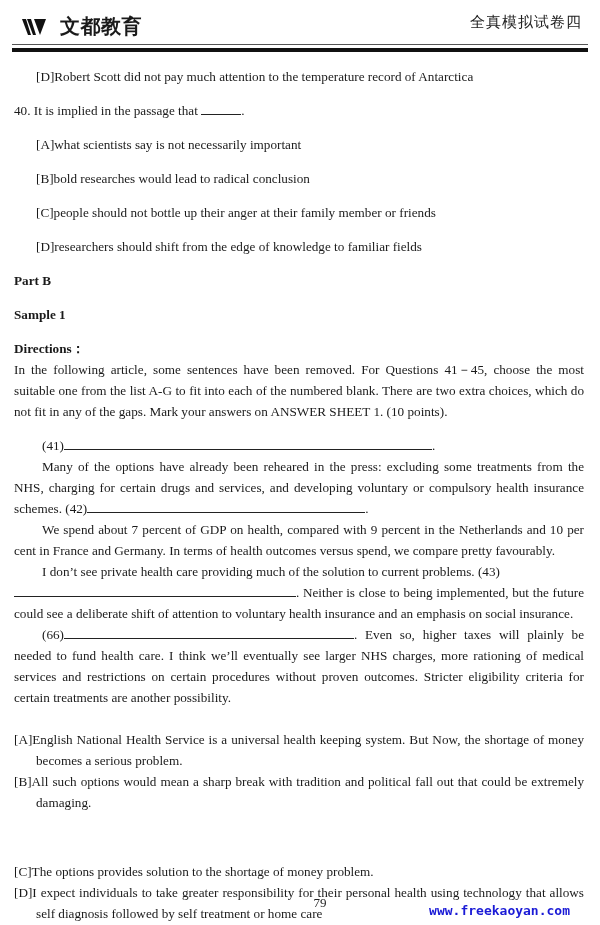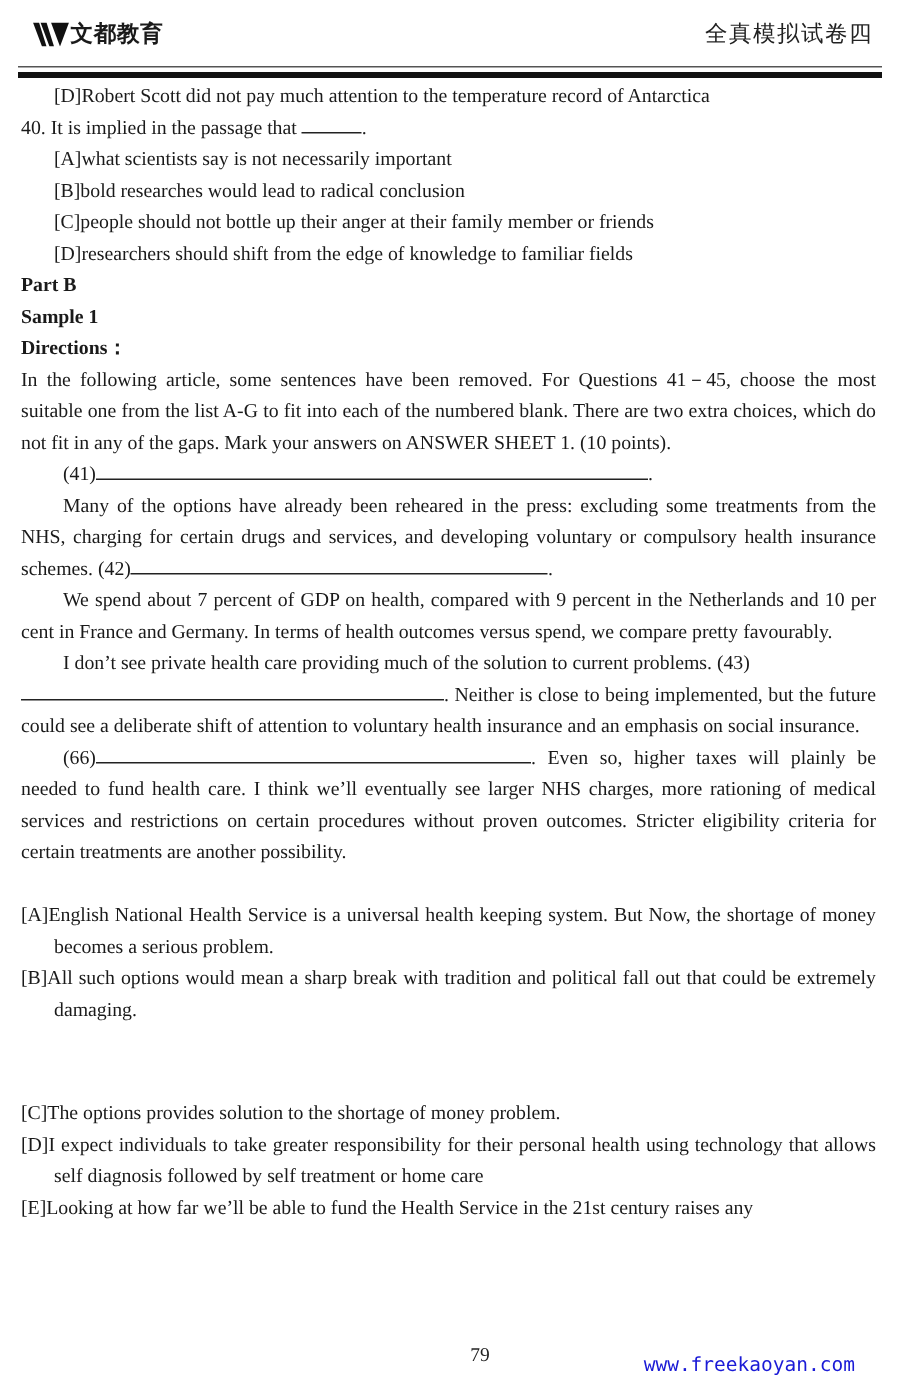--- a/index.html
+++ b/index.html
@@ -9,51 +9,51 @@
     color: #1a1a1a;
   }
   .header {
     position: absolute; left: 12px; right: 12px; top: 0; height: 46px;
   }
   .logo {
     position: absolute; left: 10px; top: 13px; display: flex; align-items: center;
   }
   .logo svg { display: block; }
   .logo-text {
-    font-family: Liberation Sans, sans-serif; font-weight: bold; font-size: 15px;
-    color: #1a1a1a; margin-left: 1px; letter-spacing: 0.5px;
+    font-family: Liberation Sans, sans-serif; font-weight: bold; font-size: 20px;
+    color: #1a1a1a; margin-left: 14px; letter-spacing: 0.5px;
   }
   .header-title {
     position: absolute; right: 6px; top: 13px;
     font-family: "DejaVu Sans", sans-serif; font-size: 15px; color: #222; letter-spacing: 1px; text-align: right;
   }
   .rule-thin { position: absolute; left: 12px; right: 12px; top: 44px; height: 1px; background: #555; }
   .rule-thick { position: absolute; left: 12px; right: 12px; top: 48px; height: 4px; background: #111; }
 
   .content {
     position: absolute; left: 14px; width: 570px; top: 53px;
     font-size: 13.2px; line-height: 21px;
   }
-  .line { white-space: nowrap; }
+  .line { white-space: nowrap; margin-top: 13px; }
   .indent1 { padding-left: 22px; }
   .indent-para { text-indent: 28px; }
   .bold { font-weight: bold; }
   .p { text-align: justify; }
   .blank {
     display: inline-block; border-bottom: 1px solid #222; height: 14px; vertical-align: baseline;
   }
   .opt-hang { padding-left: 22px; }
   .spacer { height: 21px; }
   .page-number {
     position: absolute; left: 0; right: 0; top: 895px; text-align: center;
     font-size: 13px; color: #222; margin-left: 40px;
   }
   .watermark {
     position: absolute; right: 30px; top: 903px;
-    font-family: "DejaVu Sans Mono", "Liberation Mono", monospace; font-weight: normal;
+    font-family: "DejaVu Sans Mono", "Liberation Mono", monospace; font-weight: bold;
     font-size: 13px; color: #1a1ad6; margin-left: 45px;
   }
 </style>
 </head>
 <body>
 
 <div class="header">
   <div class="logo">
     <svg width="24" height="16" viewBox="0 0 24 16">
       <polygon points="0,0 4,0 9,16 6,16" fill="#111"></polygon>

